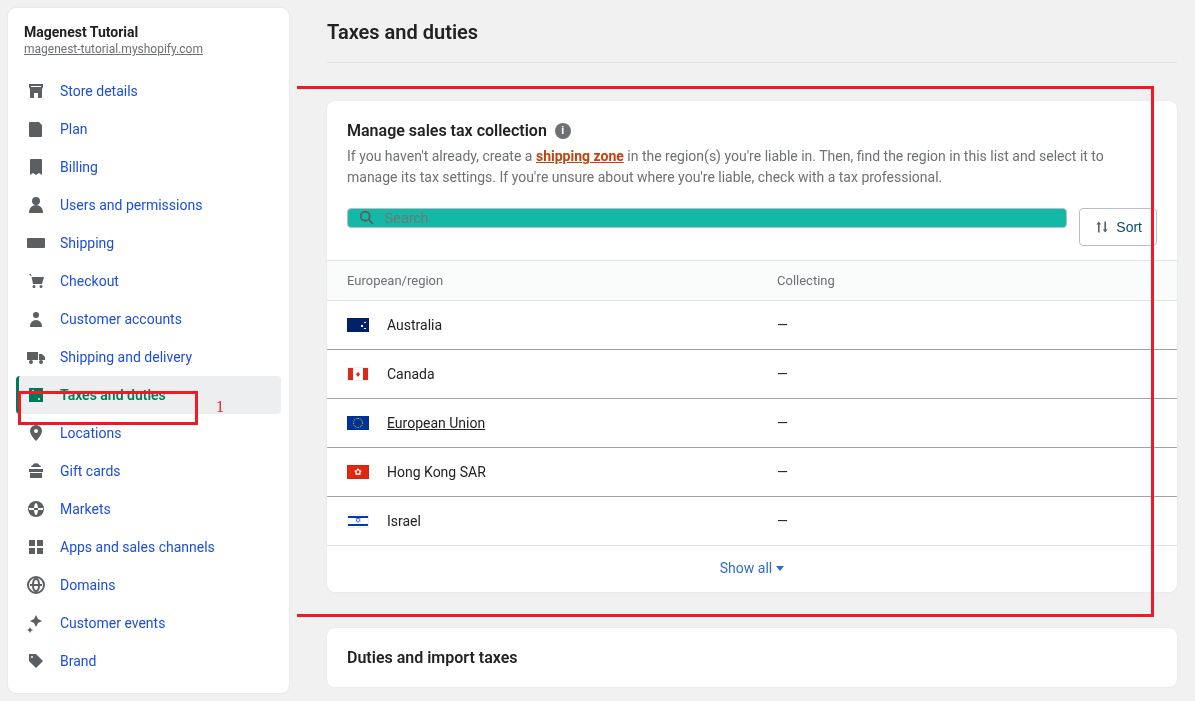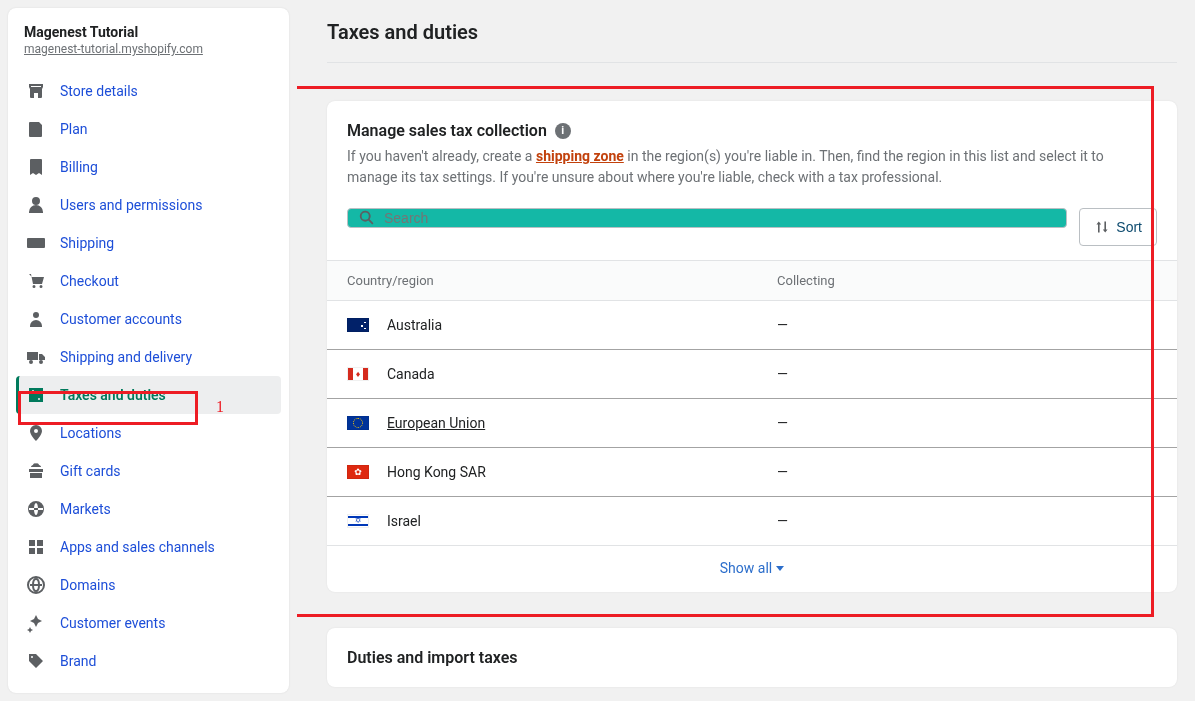--- a/index.html
+++ b/index.html
@@ -351,21 +351,21 @@
         <input type="text" placeholder="Search" style="">
       </div>
       <button class="sort-btn">
         <svg viewBox="0 0 20 20" width="16" height="16">
             <path fill="#5c5f62" d="M6 3l3 4H7v10H5V7H3l3-4zm8 14l-3-4h2V3h2v10h2l-3 4z"></path>
           </svg>
         <span>Sort</span>
       </button>
     </div>
     <div class="table-head">
-      <div class="col-country">Country/region</div>
+      <div class="col-country">European/region</div>
       <div class="col-collecting">Collecting</div>
     </div>
 
     <div class="table-row">
       <div class="col-country" style="display:flex;align-items:center;">
         <span class="flag flag-au"></span>
         <span class="country-name">Australia</span>
       </div>
       <div class="col-collecting">—</div>
     </div>

